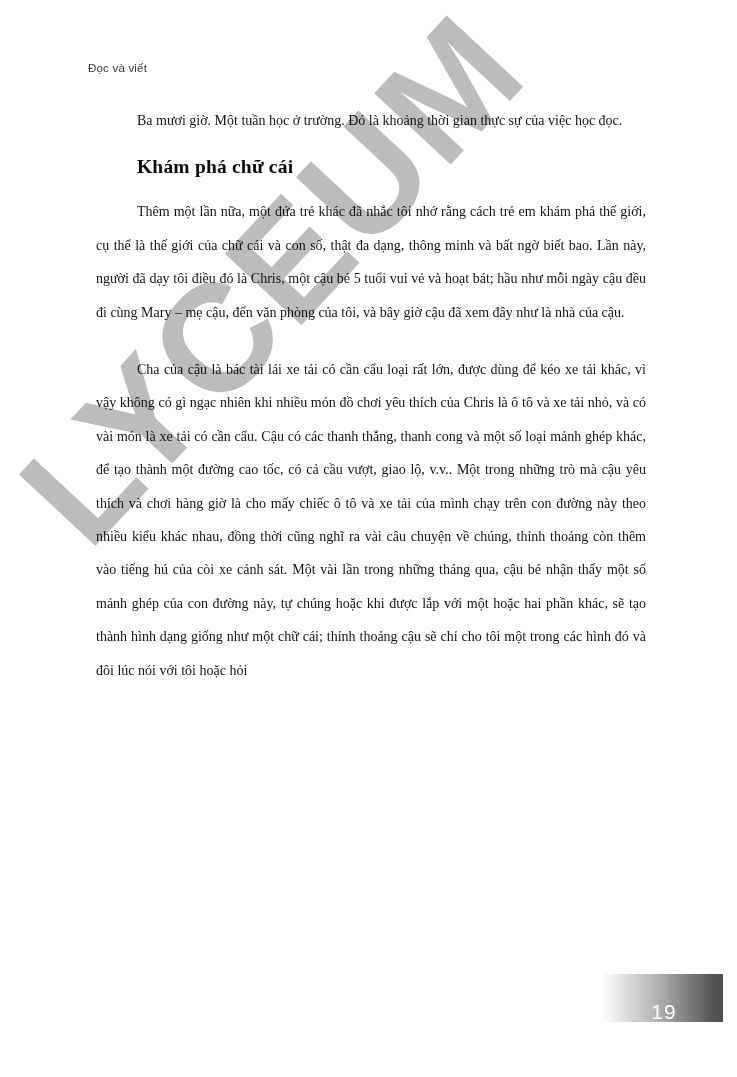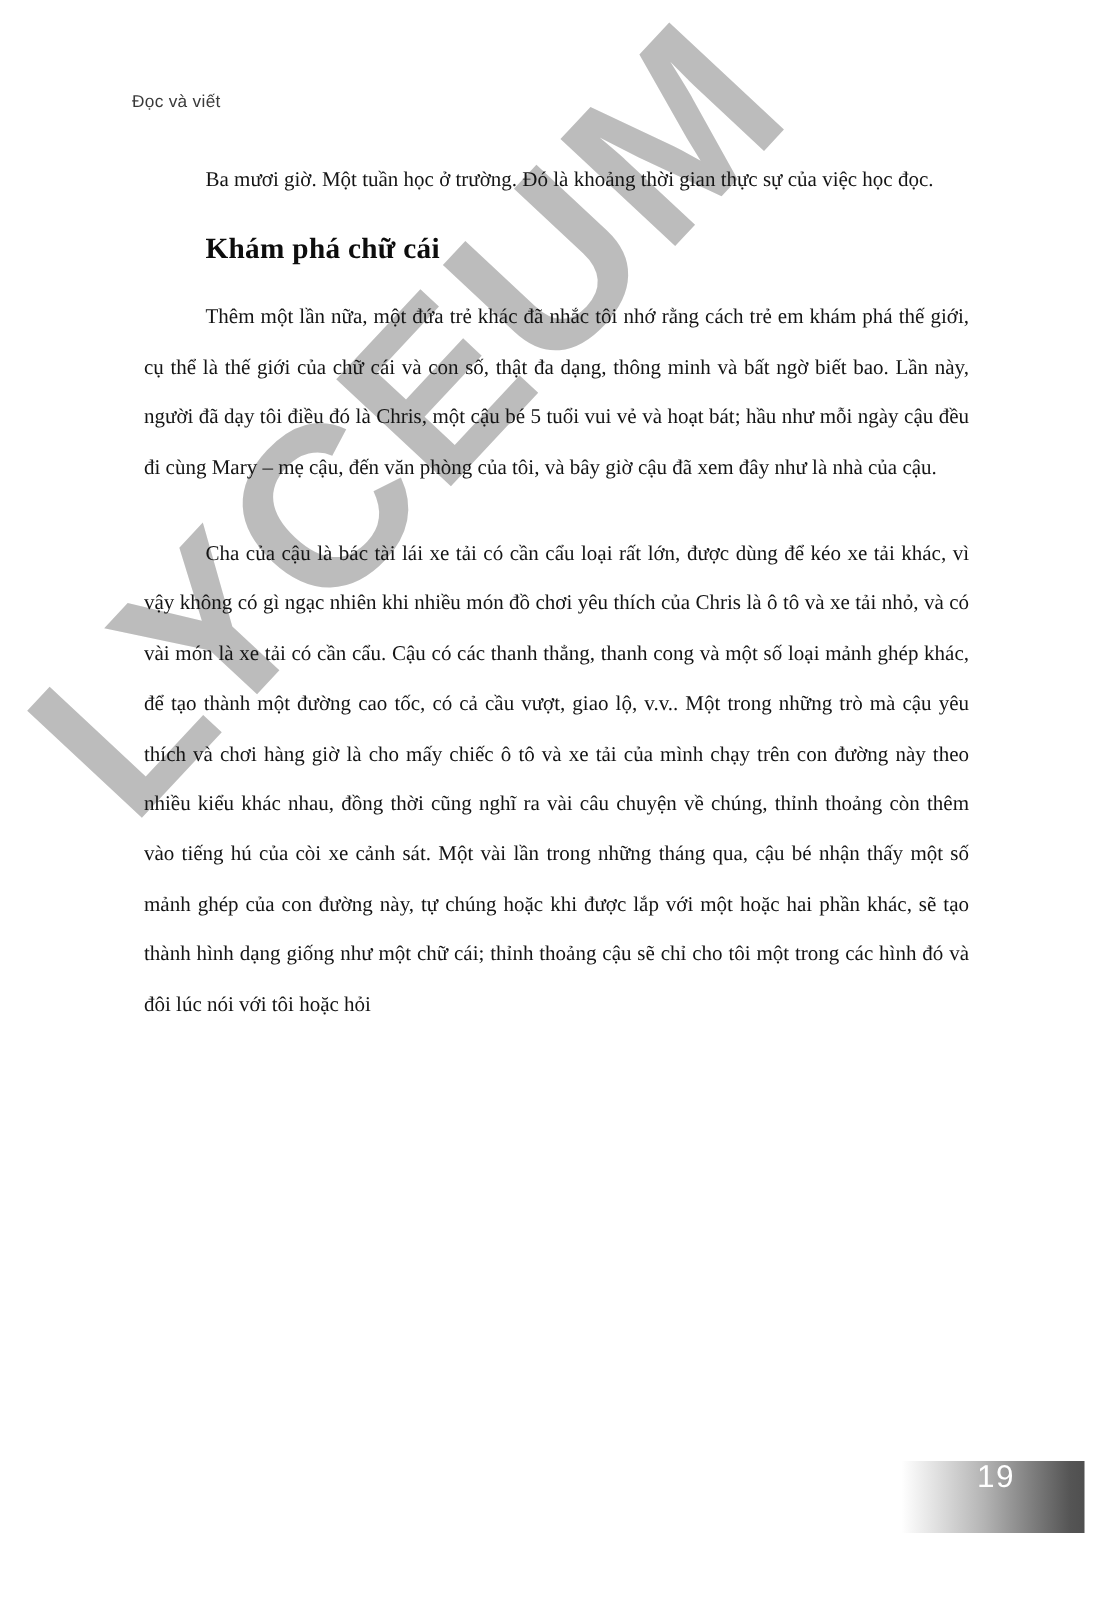--- a/index.html
+++ b/index.html
@@ -102,21 +102,21 @@
   
   #folio-bar {
     position: absolute;
     left: 601px;
     top: 974px;
     width: 122px;
     height: 48px;
     z-index: 3;
     background: linear-gradient(to right, #ffffff 0%, #e2e2e2 18%, #b4b4b4 45%, #7d7d7d 72%, #555555 92%, #4f4f4f 100%);
     display: flex;
-    align-items: flex-start;
+    align-items: flex-end;
     justify-content: center;
   }
   #folio-number {
     font-family: "Liberation Sans", "DejaVu Sans", sans-serif;
     font-size: 21px;
     color: #ffffff;
     letter-spacing: 1px;
     line-height: 1;
     padding-left: 4px;
   }

